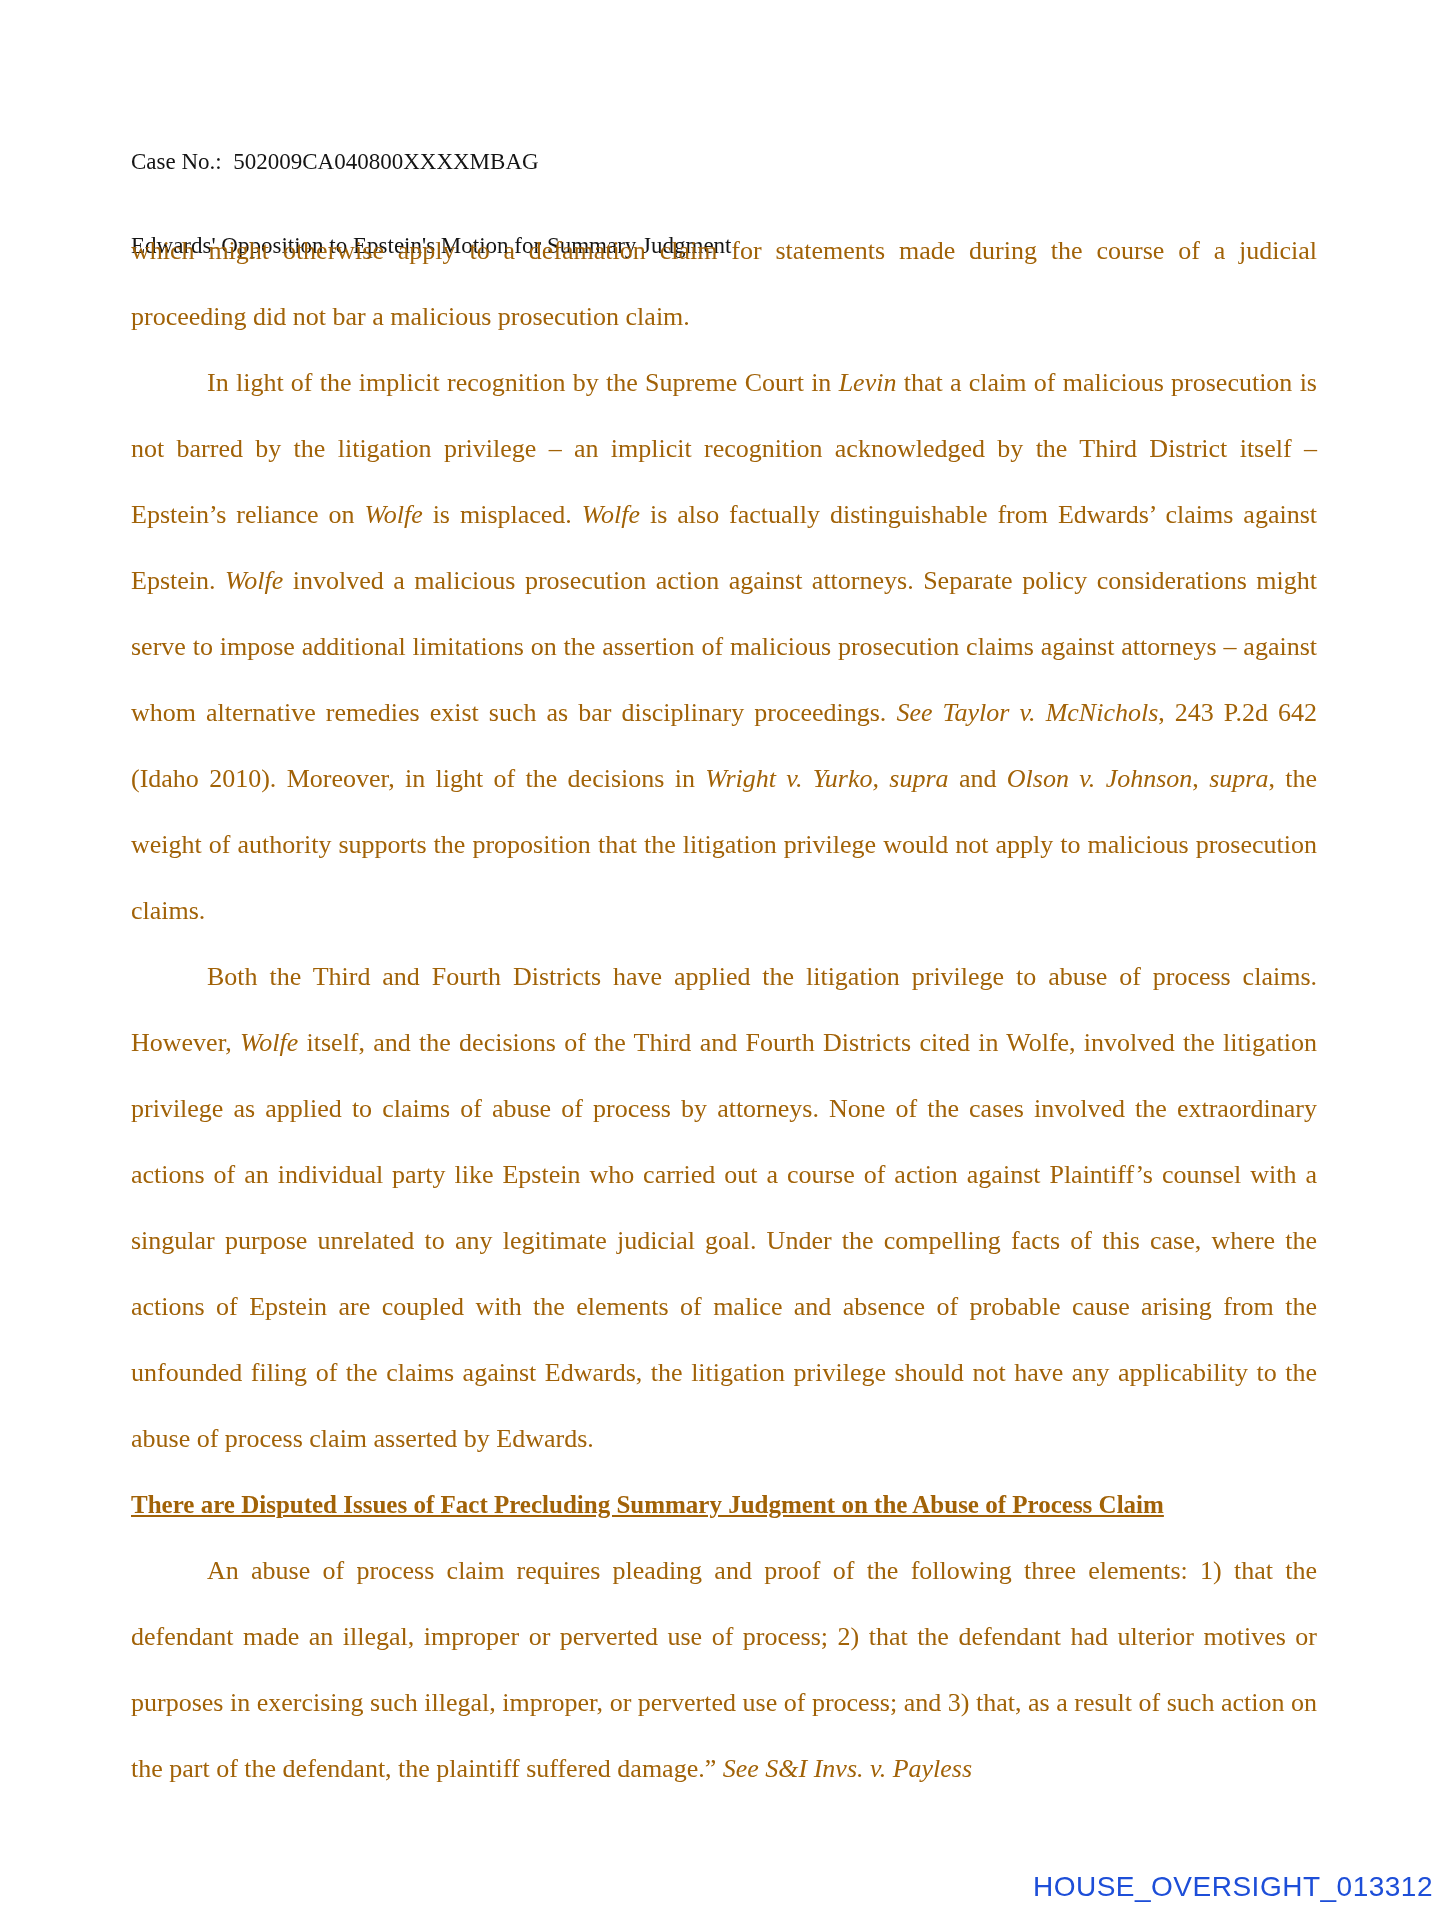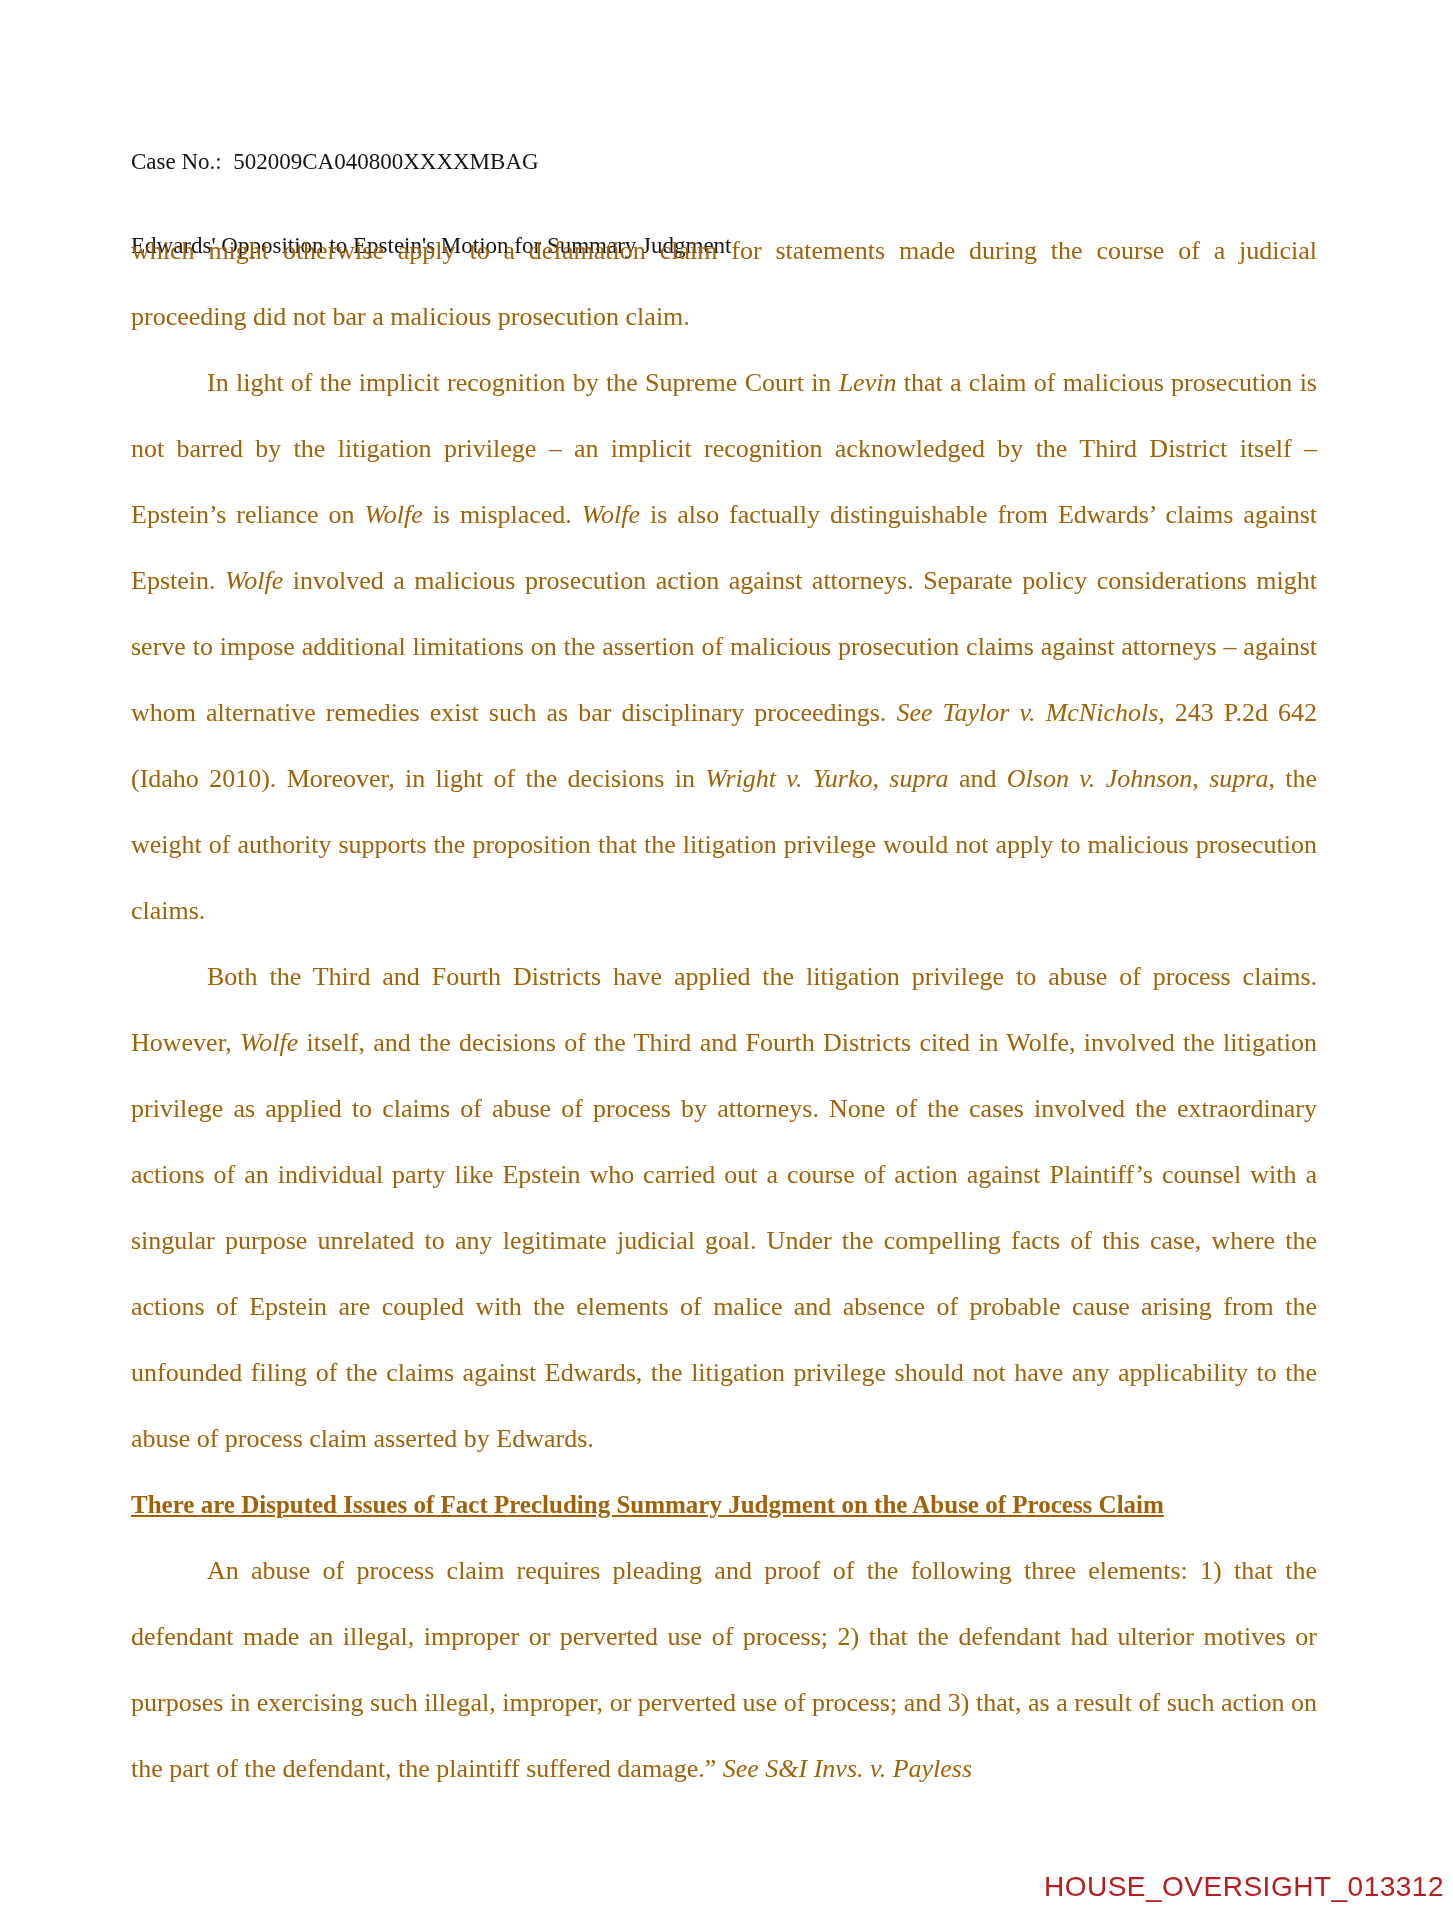--- a/index.html
+++ b/index.html
@@ -49,26 +49,26 @@
     padding: 0;
     font-size: 25px;
     font-weight: bold;
     text-decoration: underline;
     text-align: left;
     text-indent: 0;
     white-space: nowrap;
   }
   .doc-footer {
     position: absolute;
-    right: 9px;
+    right: 20px;
     top: 1870px;
     font-family: "Liberation Sans", "DejaVu Sans", sans-serif;
     font-size: 28px;
     line-height: 34px;
-    color: #b91c1c;
+    color: #1d4ed8;
     letter-spacing: 0.5px;
   }
 </style>
 </head>
 <body>
 
 <div class="page">
 
   <div class="doc-header">
     <div>Case No.:  502009CA040800XXXXMBAG</div>

